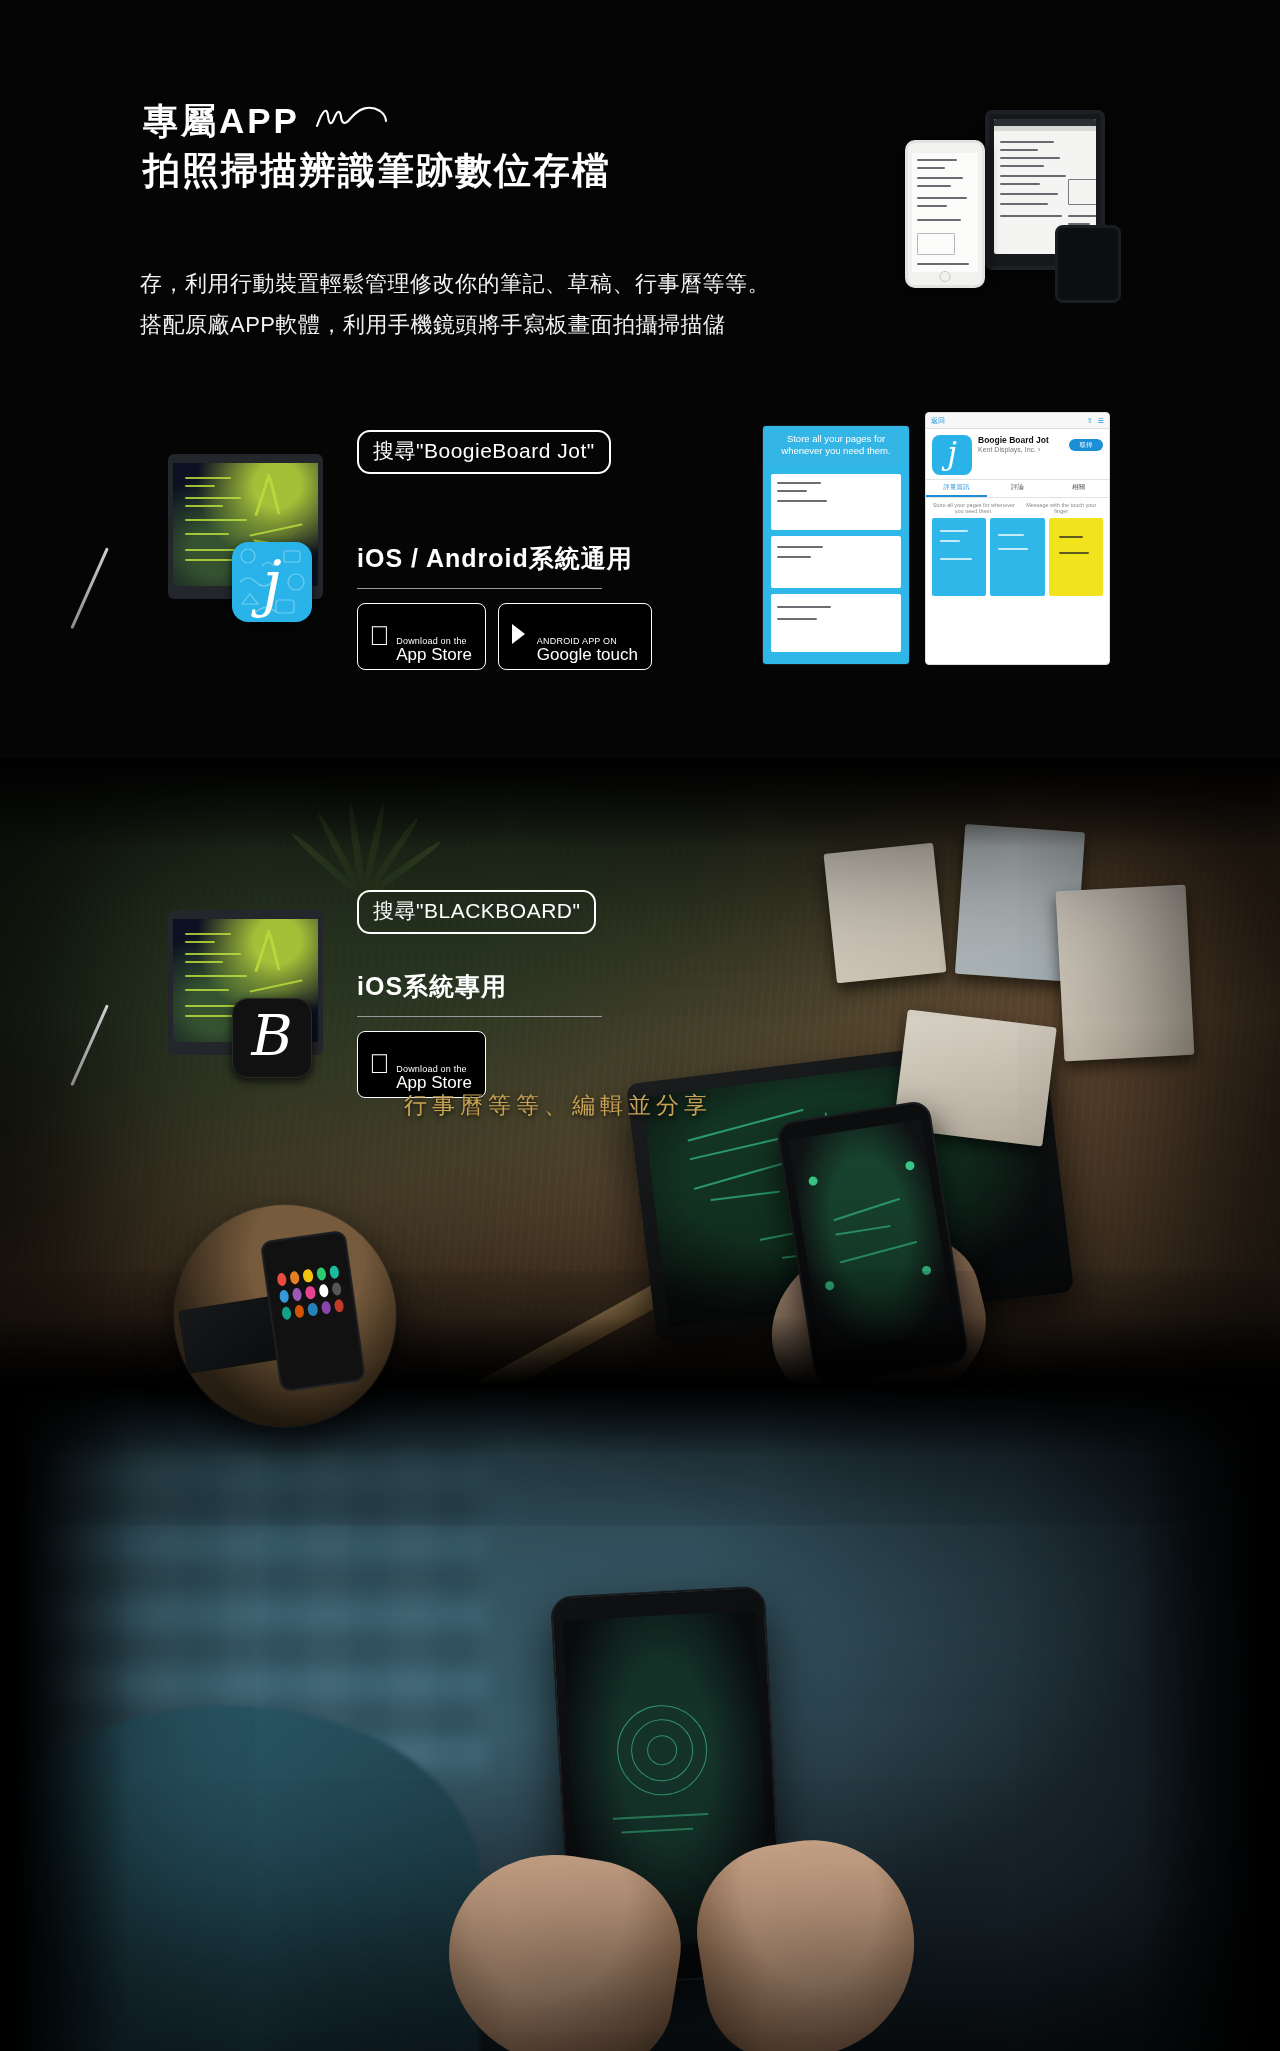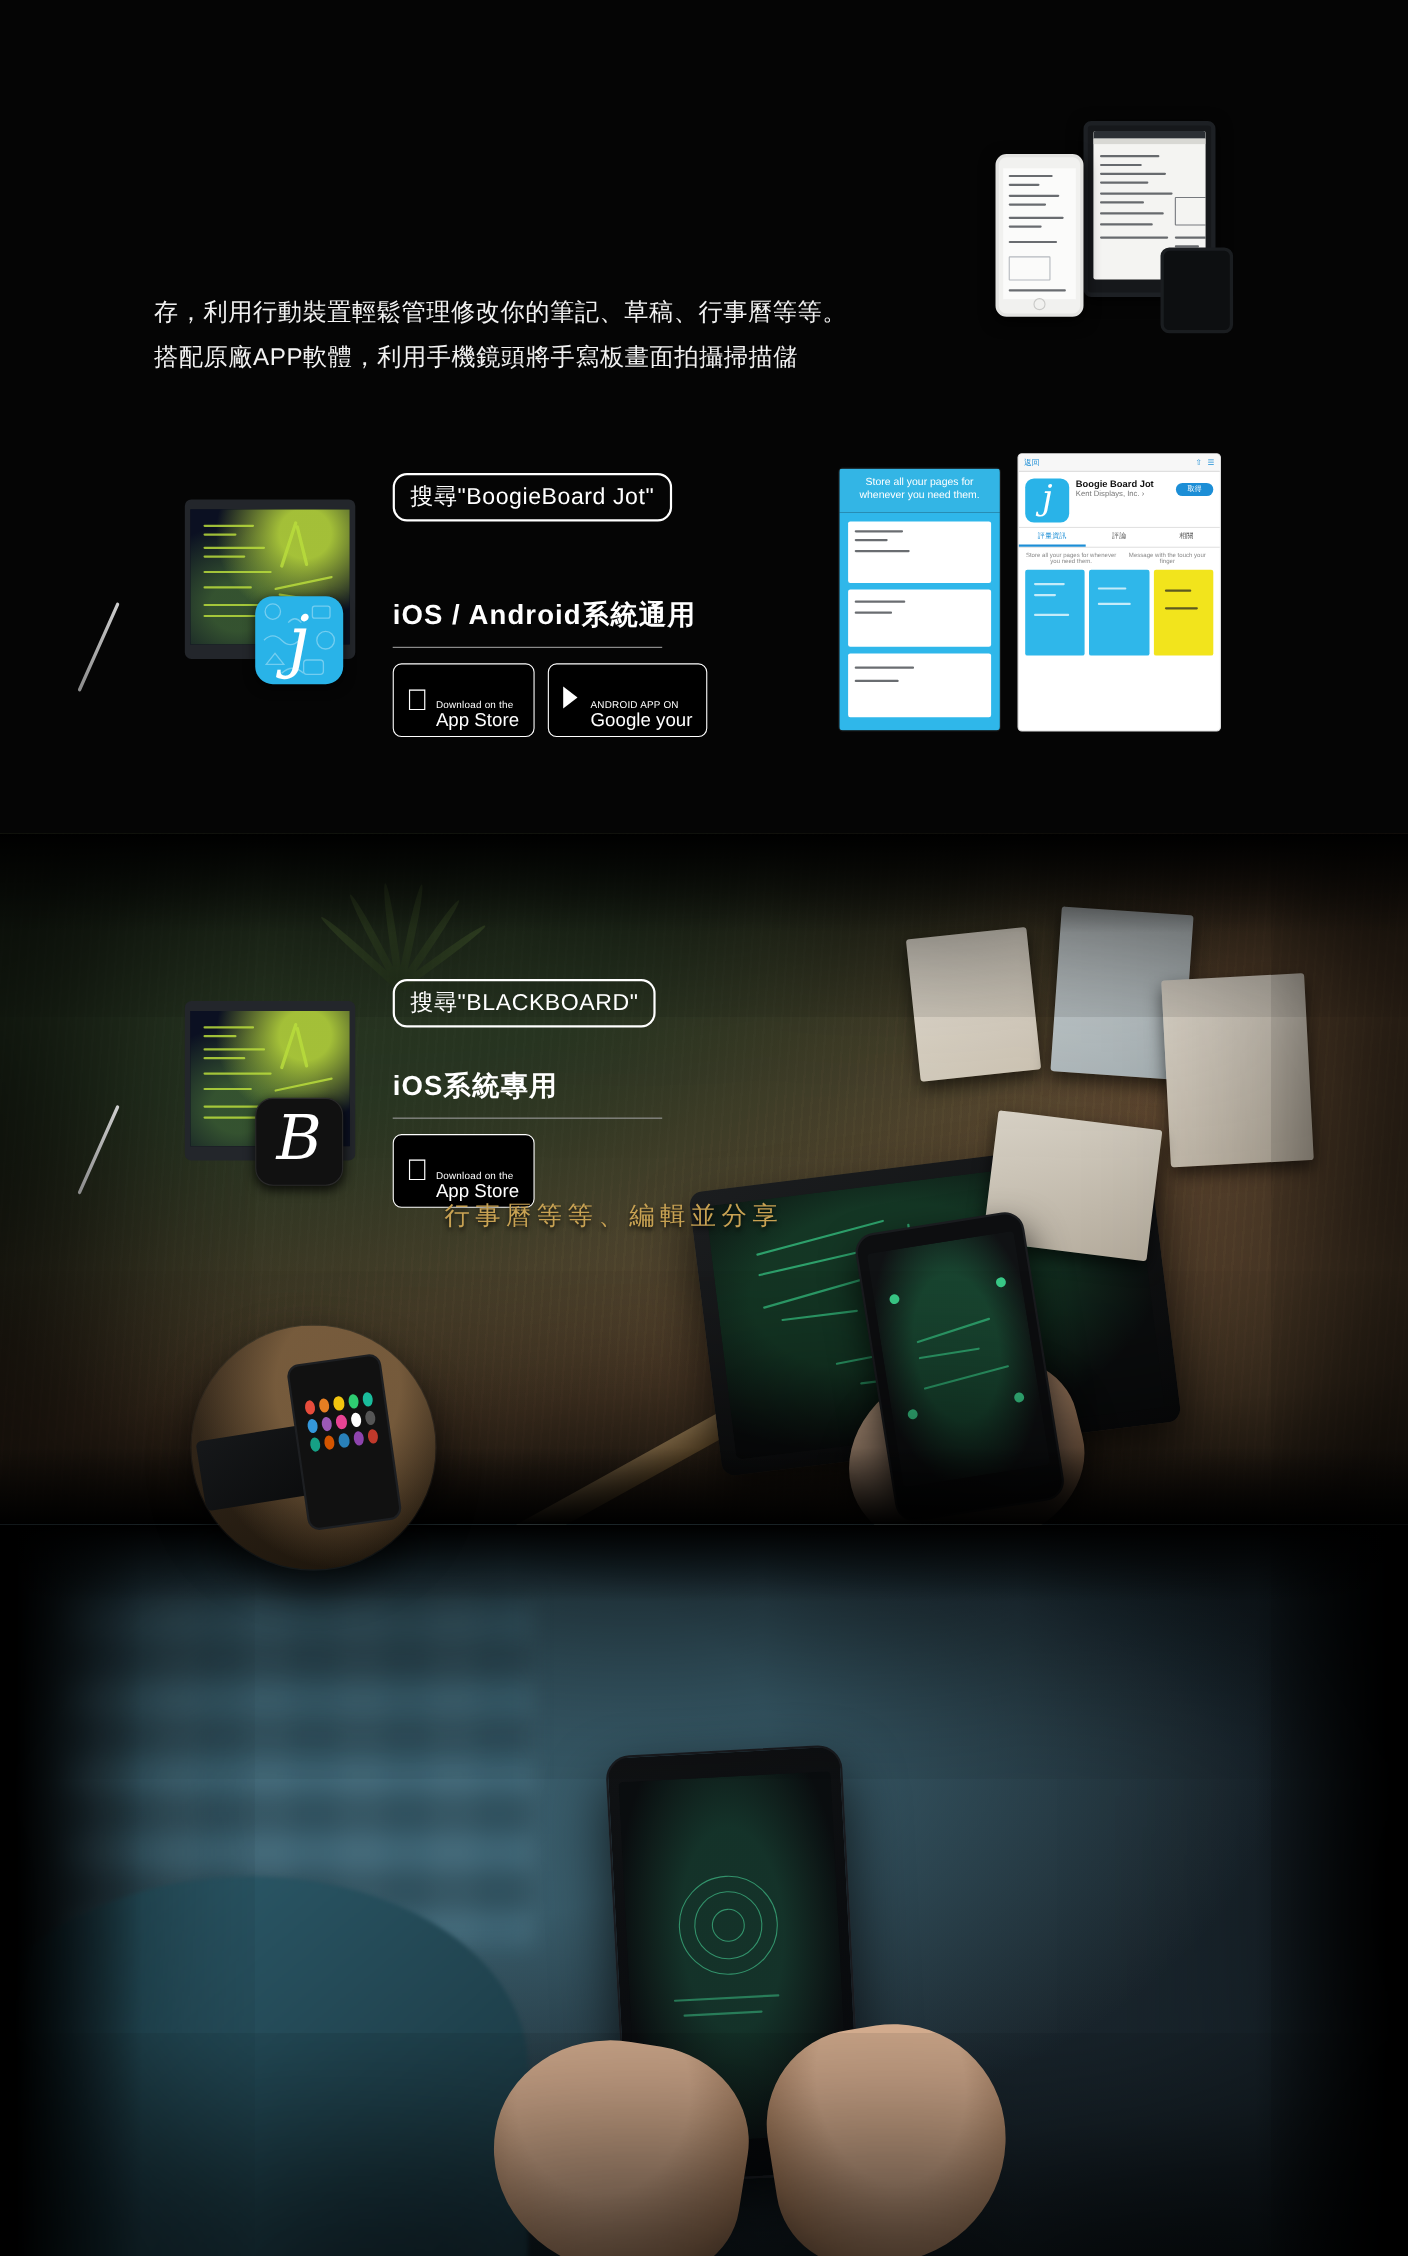--- a/index.html
+++ b/index.html
@@ -339,20 +339,32 @@
     background:linear-gradient(270deg,#000 10%,rgba(0,0,0,0));
   }
 </style>
 </head>
 <body>
 
 <div class="page">
 
   <section class="sec-hero">
 
+    <div class="headline">
+      <div class="l1">
+        <span>專屬APP</span>
+        <span class="swoosh">
+          <svg width="74" height="34" viewBox="0 0 74 34">
+            <path d="M3 27 C9 10, 13 8, 14 17 C15 25, 17 27, 20 20 C23 12, 26 10, 27 18
+                     C28 25, 31 26, 36 20 C44 10, 55 5, 66 12 C70 15, 72 19, 72 22" stroke="#fff" stroke-width="2.1" fill="none" stroke-linecap="round"></path>
+          </svg>
+        </span>
+      </div>
+      <div class="l2">拍照掃描辨識筆跡數位存檔</div>
+    </div>
 
     <div class="body-copy">
       <p>存，利用行動裝置輕鬆管理修改你的筆記、草稿、行事曆等等。</p>
       <p>搭配原廠APP軟體，利用手機鏡頭將手寫板畫面拍攝掃描儲</p>
     </div>
 
     <div class="hero-devices">
       <div class="tablet">
         <div class="scr">
           <div class="bar"></div>
@@ -439,21 +451,21 @@
             </span>
           </a>
           <a class="store-btn gp">
             <span class="glyph">
               <svg width="20" height="22" viewBox="0 0 20 22">
                 <path d="M2 1 L15 11 L2 21 Z" fill="#fff"></path>
               </svg>
             </span>
             <span class="tl">
               <span class="small">ANDROID APP ON</span>
-              <span class="big">Google your</span>
+              <span class="big">Google touch</span>
             </span>
           </a>
         </div>
       </div>
     </div>
 
     <div class="shots">
       <div class="shotA">
         <div class="top">Store all your pages for whenever you need them.</div>
         <div class="body">

